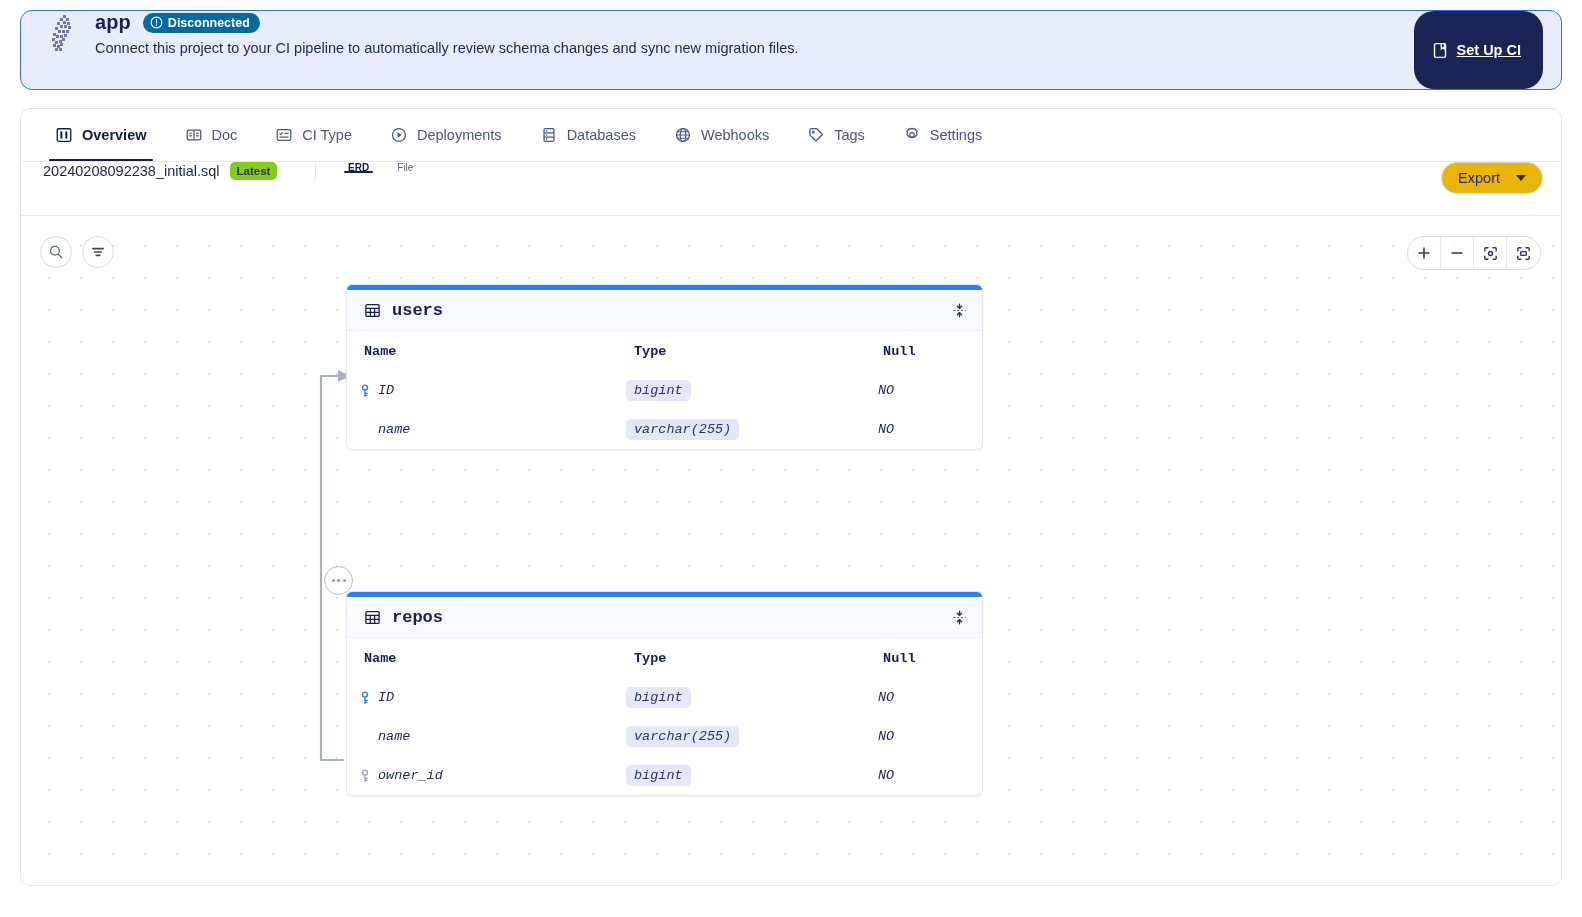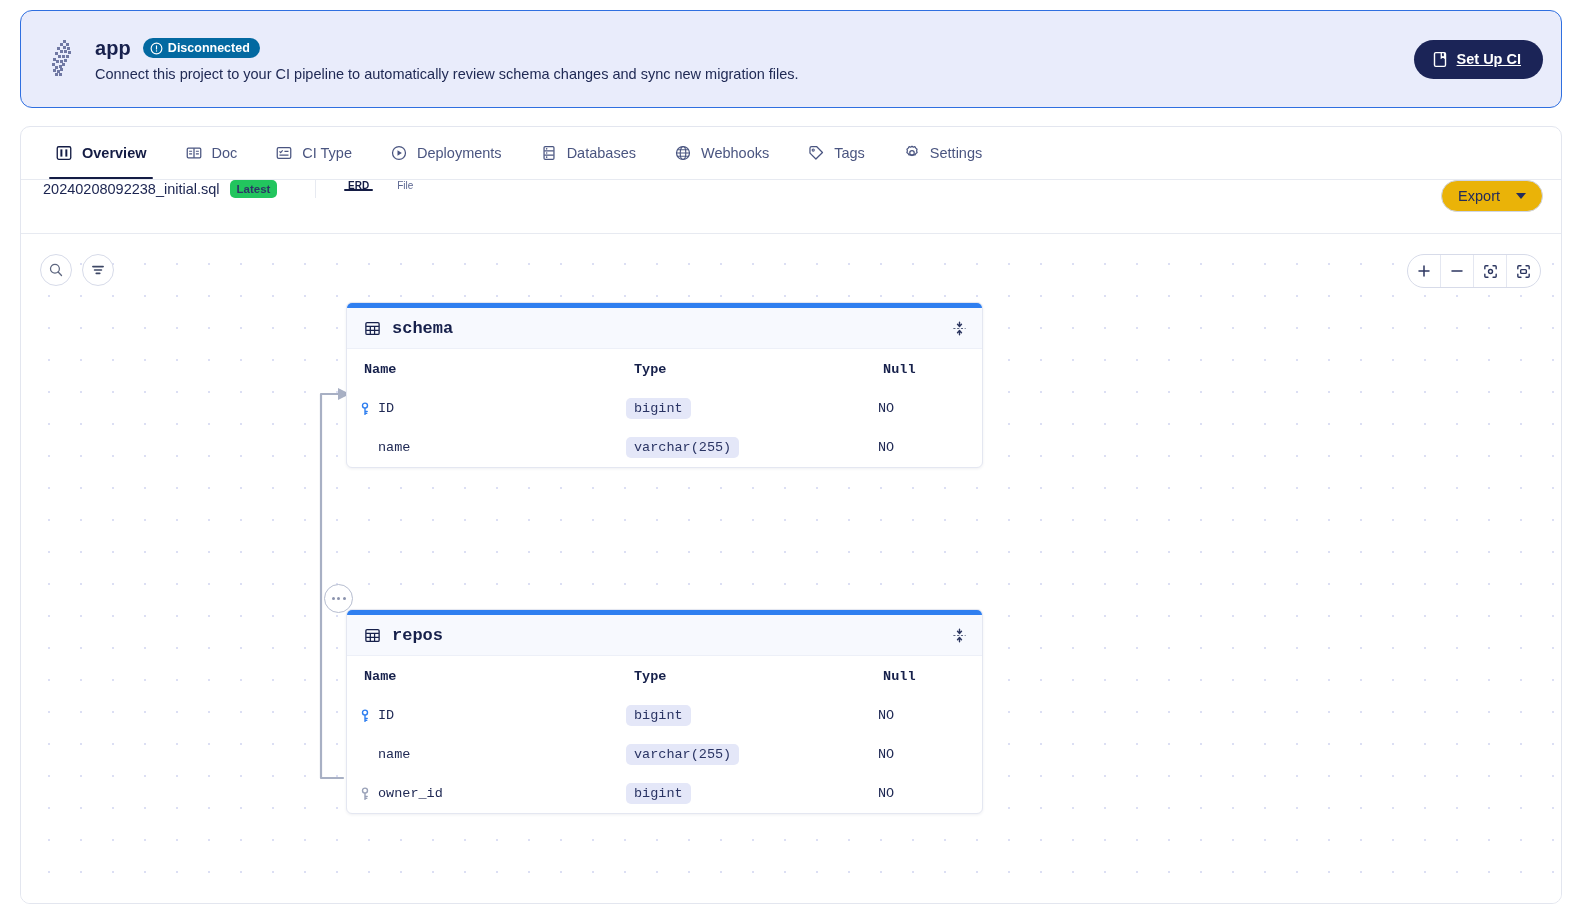--- a/index.html
+++ b/index.html
@@ -8,25 +8,25 @@
     background: #ffffff;
     font-family: "Liberation Sans", sans-serif;
     color: #1e2a5a;
     overflow: hidden;
   }
   .page { position: relative; width: 1582px; height: 917px; padding: 10px 20px 0 20px; }
 
   
   .banner {
     position: relative;
-    height: 98px;
+    height: 80px;
     border: 1.5px solid #2f6fe0;
     border-radius: 12px;
     background: #e9ecfb;
-    display: flex; align-items: center;
+    display: flex; 
     padding: 0 18px 0 22px;
   }
   .banner-logo { width: 38px; height: 46px; flex: 0 0 38px; margin-right: 14px; opacity: .85; }
   .banner-text { flex: 1 1 auto; }
   .banner-title-row { display: flex; align-items: center; gap: 12px; margin-bottom: 6px; }
   .banner-title { font-size: 20px; font-weight: bold; color: #18214d; letter-spacing: .1px; }
   .badge-disconnected {
     display: inline-flex; align-items: center; gap: 5px;
     background: #0369a1; color: #ffffff;
     font-size: 12.5px; font-weight: bold;
@@ -80,21 +80,21 @@
     height: 54px;
     border-bottom: 1px solid #e7eaf1;
   }
   .file-cell {
     display: flex; align-items: center; gap: 10px;
     width: 295px; padding-left: 22px;
     border-right: 1px solid #e7eaf1;
   }
   .file-name { font-size: 14.5px; color: #1b2450; }
   .badge-latest {
-    background: #22c55e; color: #2c3566;
+    background: #84cc16; color: #2c3566;
     font-size: 11.5px; font-weight: bold;
     border-radius: 5px; padding: 3px 7px;
   }
   .view-tabs { display: flex; align-items: stretch; padding-left: 18px; flex: 1 1 auto; }
   .view-tab {
     display: flex; align-items: center; padding: 0 14px;
     font-size: 10px; color: #5a6590; cursor: pointer; position: relative;
   }
   .view-tab.active { color: #141c44; font-weight: bold; }
   .view-tab.active::after {
@@ -178,21 +178,21 @@
   .tbl-colhead {
     display: flex; height: 40px; align-items: center;
     padding-left: 17px;
     font-family: "Liberation Mono", "DejaVu Sans Mono", monospace;
     font-size: 13.5px; font-weight: bold; color: #16204b;
   }
   .tbl-row {
     display: flex; height: 39px; align-items: center;
     padding-left: 6px;
     font-family: "Liberation Mono", "DejaVu Sans Mono", monospace;
-    font-size: 13.5px; color: #202a55;
+    font-size: 13.5px; color: #202a55; font-style: italic;
   }
   .c-name { width: 273px; display: flex; align-items: center; gap: 6px; }
   .c-type { width: 252px; }
   .c-null { width: 100px; }
   .tbl-colhead .c-name { padding-left: 0; }
   .tbl-row .c-name { padding-left: 5px; }
   .key-icon { width: 14px; height: 14px; flex: 0 0 14px; }
   .key-spacer { width: 14px; flex: 0 0 14px; }
   .type-badge {
     display: inline-block; background: #e4e7f8; color: #2a3464;
@@ -434,21 +434,21 @@
       <div class="tbl" style="left:325px; top:68px;">
         <div class="tbl-top"></div>
         <div class="tbl-head">
           <svg width="17" height="17" viewBox="0 0 18 18">
             <rect x="2" y="2.8" width="14" height="12.4" rx="1.3" fill="none" stroke="#16204b" stroke-width="1.4"></rect>
             <line x1="2.2" y1="6.7" x2="15.8" y2="6.7" stroke="#16204b" stroke-width="1.3"></line>
             <line x1="2.2" y1="11" x2="15.8" y2="11" stroke="#16204b" stroke-width="1.3"></line>
             <line x1="6.7" y1="6.9" x2="6.7" y2="15" stroke="#16204b" stroke-width="1.3"></line>
             <line x1="11.2" y1="6.9" x2="11.2" y2="15" stroke="#16204b" stroke-width="1.3"></line>
           </svg>
-          <span class="tbl-title">schema</span>
+          <span class="tbl-title">users</span>
           <svg width="17" height="17" viewBox="0 0 18 18">
             <line x1="2.5" y1="9" x2="15.5" y2="9" stroke="#5a6480" stroke-width="1.3" stroke-dasharray="2.2 1.8"></line>
             <path d="M9 2.4 V6.4 M6.9 4.6 L9 6.8 L11.1 4.6" fill="none" stroke="#2c3660" stroke-width="1.5" stroke-linecap="round" stroke-linejoin="round"></path>
             <path d="M9 15.6 V11.6 M6.9 13.4 L9 11.2 L11.1 13.4" fill="none" stroke="#2c3660" stroke-width="1.5" stroke-linecap="round" stroke-linejoin="round"></path>
           </svg>
         </div>
         <div class="tbl-colhead">
           <span class="c-name">Name</span>
           <span class="c-type">Type</span>
           <span class="c-null">Null</span>

